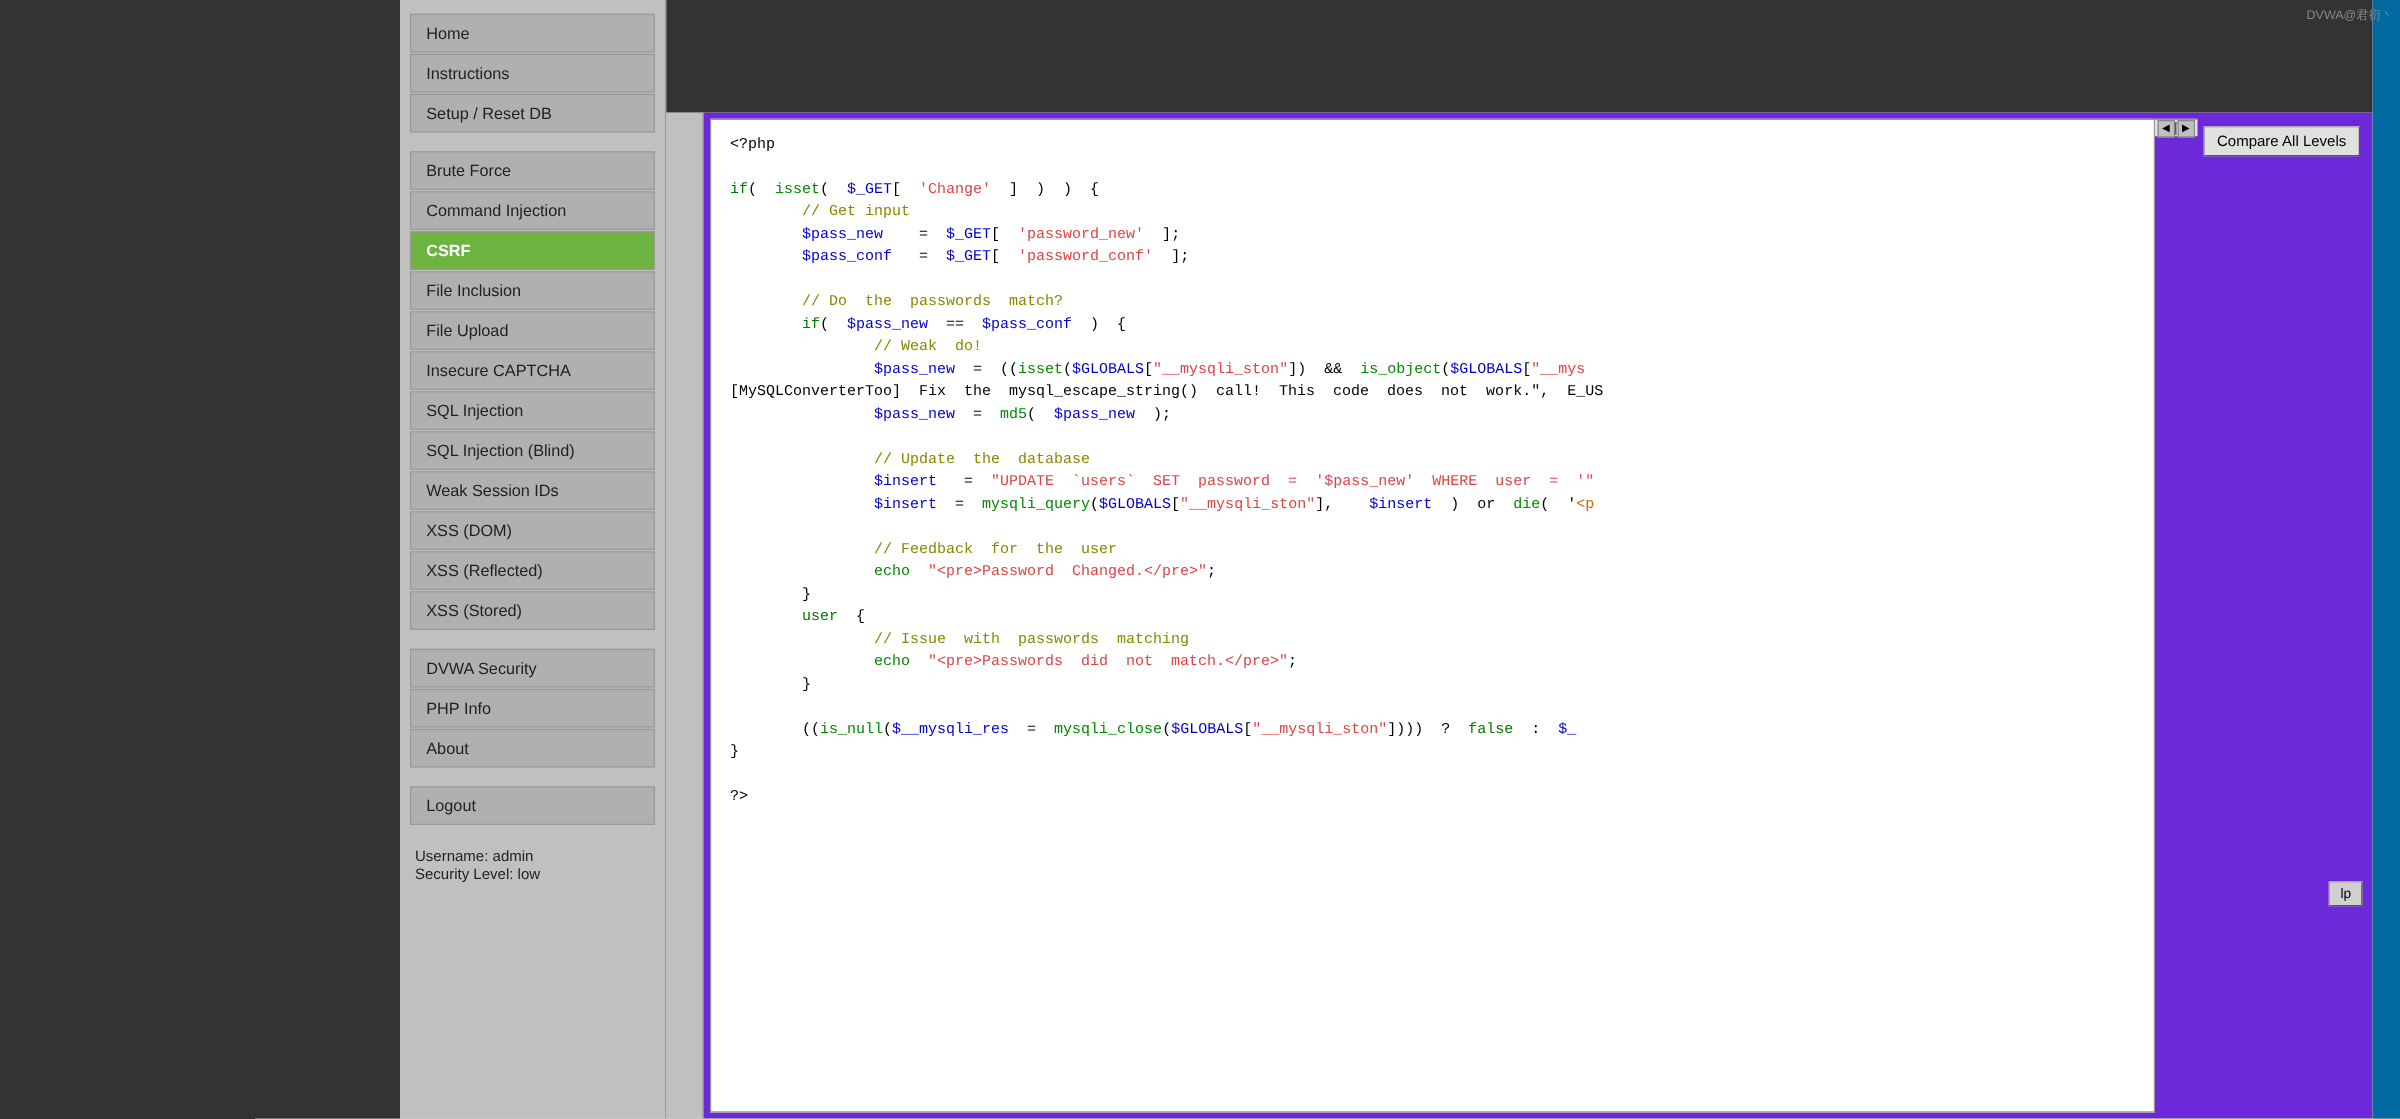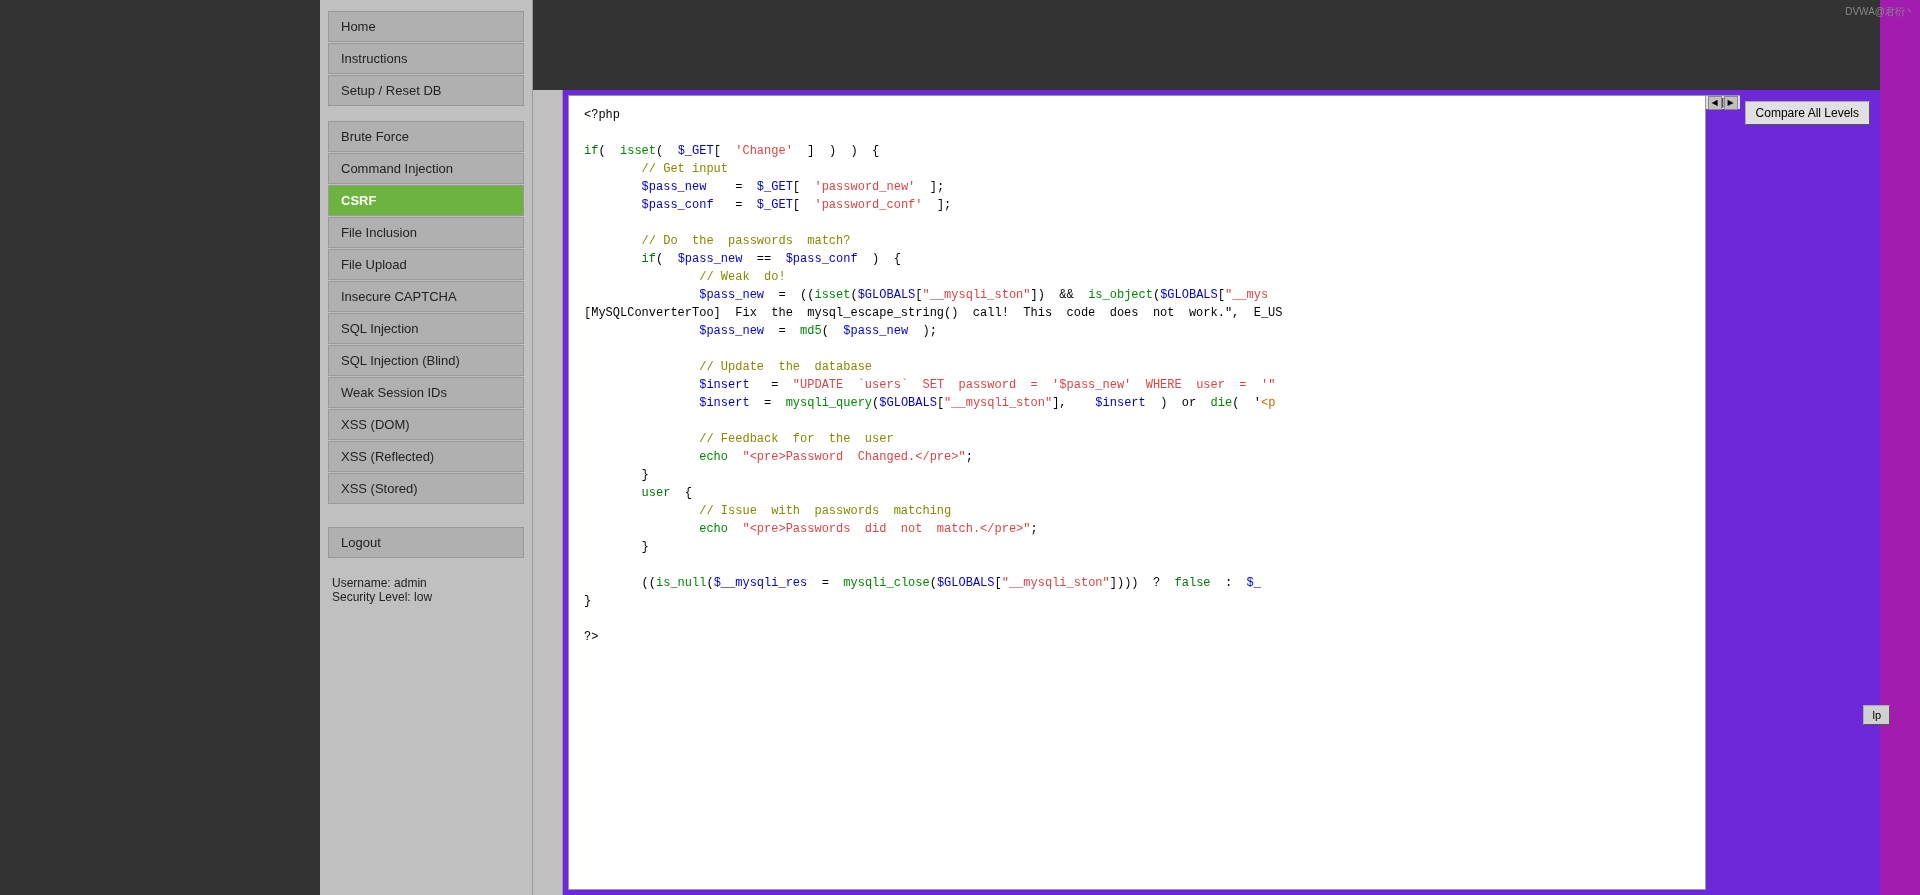--- a/index.html
+++ b/index.html
@@ -172,22 +172,22 @@
       margin: 6px 5px;
       padding: 4px 10px;
       background: #e0e0e0;
       border: 1px outset #aaa;
       cursor: pointer;
       font-size: 12px;
     }
 
     
     .right-panel {
-      width: 40px;
-      background: #a21caf;
+      width: 22px;
+      background: #0369a1;
       flex-shrink: 0;
     }
 
     
     .watermark {
       position: fixed;
       right: 5px;
       top: 5px;
       font-size: 10px;
       color: #888;
@@ -217,20 +217,25 @@
     <a class="sidebar-item">SQL Injection</a>
     <a class="sidebar-item">SQL Injection (Blind)</a>
     <a class="sidebar-item">Weak Session IDs</a>
     <a class="sidebar-item">XSS (DOM)</a>
     <a class="sidebar-item">XSS (Reflected)</a>
     <a class="sidebar-item">XSS (Stored)</a>
   </div>
 
   <div class="sidebar-divider"></div>
 
+  <div class="sidebar-section">
+    <a class="sidebar-item">DVWA Security</a>
+    <a class="sidebar-item">PHP Info</a>
+    <a class="sidebar-item">About</a>
+  </div>
 
   <div class="sidebar-divider"></div>
 
   <a class="sidebar-item">Logout</a>
 
   <div class="sidebar-user-info">
     <div>
       <span>Username:</span>
       <span>admin</span>
     </div>

